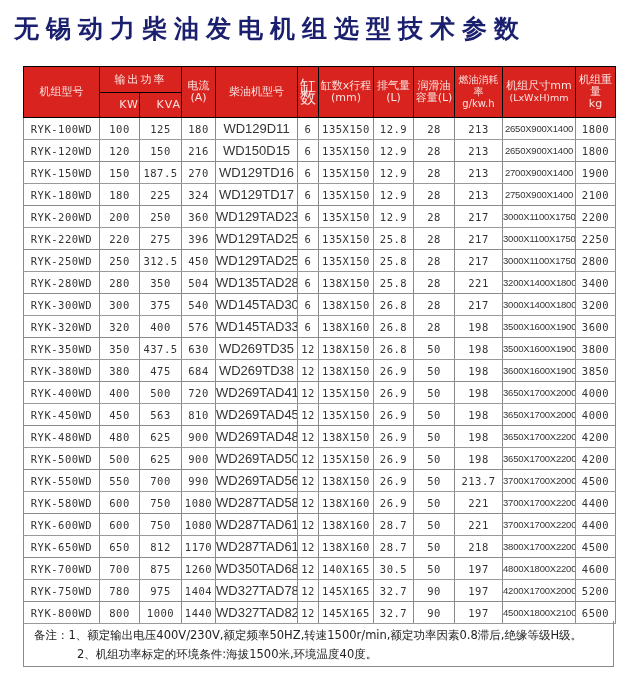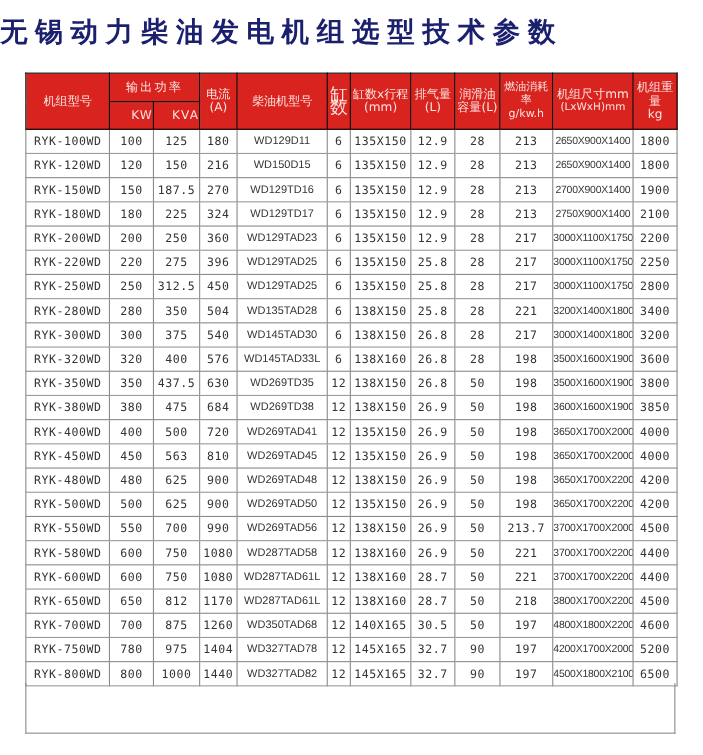--- a/index.html
+++ b/index.html
@@ -1,39 +1,39 @@
 <!DOCTYPE html>
 <html><head>
 <meta charset="utf-8">
 <style>
   html, body { margin:0; padding:0; background:#ffffff; }
   body { width:639px; height:686px; position:relative; overflow:hidden; font-family:"DejaVu Sans", sans-serif; }
   .title {
-    position:absolute; left:0; top:12px;
+    position:absolute; left:14px; top:12px;
     font-family:"DejaVu Serif", serif; font-weight:bold; font-size:25px;
     color:#1a1f6e; letter-spacing:7px; white-space:nowrap;
   }
   table.spec {
     position:absolute; left:23px; top:66px; width:592px;
     border-collapse:collapse; table-layout:fixed;
   }
   table.spec th {
     background:#d8231e; color:#fbe3e0; font-weight:normal;
     font-size:11px; line-height:12px; border:1px solid #000000;
     padding:0; text-align:center; vertical-align:middle;
   }
   table.spec th.sub { height:24px; font-size:11px; letter-spacing:1px;text-align:right; }
   table.spec th.grp { height:25px; letter-spacing:2px; }
   table.spec td {
     height:21px; border:1px solid #8a8a8a; font-size:10.5px; color:#333;
     text-align:center; padding:0; white-space:nowrap; overflow:hidden;
     font-family:"DejaVu Sans Mono", monospace; letter-spacing:0.5px;
   }
   table.spec td.model { font-family:"DejaVu Sans Mono", monospace; font-size:10.5px; letter-spacing:0.5px;margin-left:36px; }
-  table.spec td.engine { font-family:"Liberation Sans", sans-serif; font-size:10px; letter-spacing:0;margin-left:36px; }
+  table.spec td.engine { font-family:"Liberation Sans", sans-serif; font-size:13px; letter-spacing:0;margin-left:36px; }
   table.spec td.dim { font-family:"Liberation Sans", sans-serif; font-size:9.5px; letter-spacing:-0.2px;margin-left:48px; }
   table.spec tr.row:nth-child(odd) td { border-bottom-color:#9a9a9a; }
   .note {
     position:absolute; left:23px; top:621px; width:591px; height:46px;
     border:1px solid #8a8a8a; border-top:none; box-sizing:border-box;
     font-family:"DejaVu Sans", sans-serif; font-size:11.5px; color:#222;
     padding:5px 0 0 10px; line-height:19px;
   }
   .note .line2 { padding-left:43px; }
 </style>
@@ -414,13 +414,15 @@
         <td>32.7</td>
         <td>90</td>
         <td>197</td>
         <td class="dim">4500X1800X2100</td>
         <td>6500</td>
       </tr>
     </tbody>
 </table>
 
 <div class="note">
+  <div>备注：1、额定输出电压400V/230V,额定频率50HZ,转速1500r/min,额定功率因素0.8滞后,绝缘等级H级。</div>
+  <div class="line2">2、机组功率标定的环境条件:海拔1500米,环境温度40度。</div>
 </div>
 
 </body></html>

